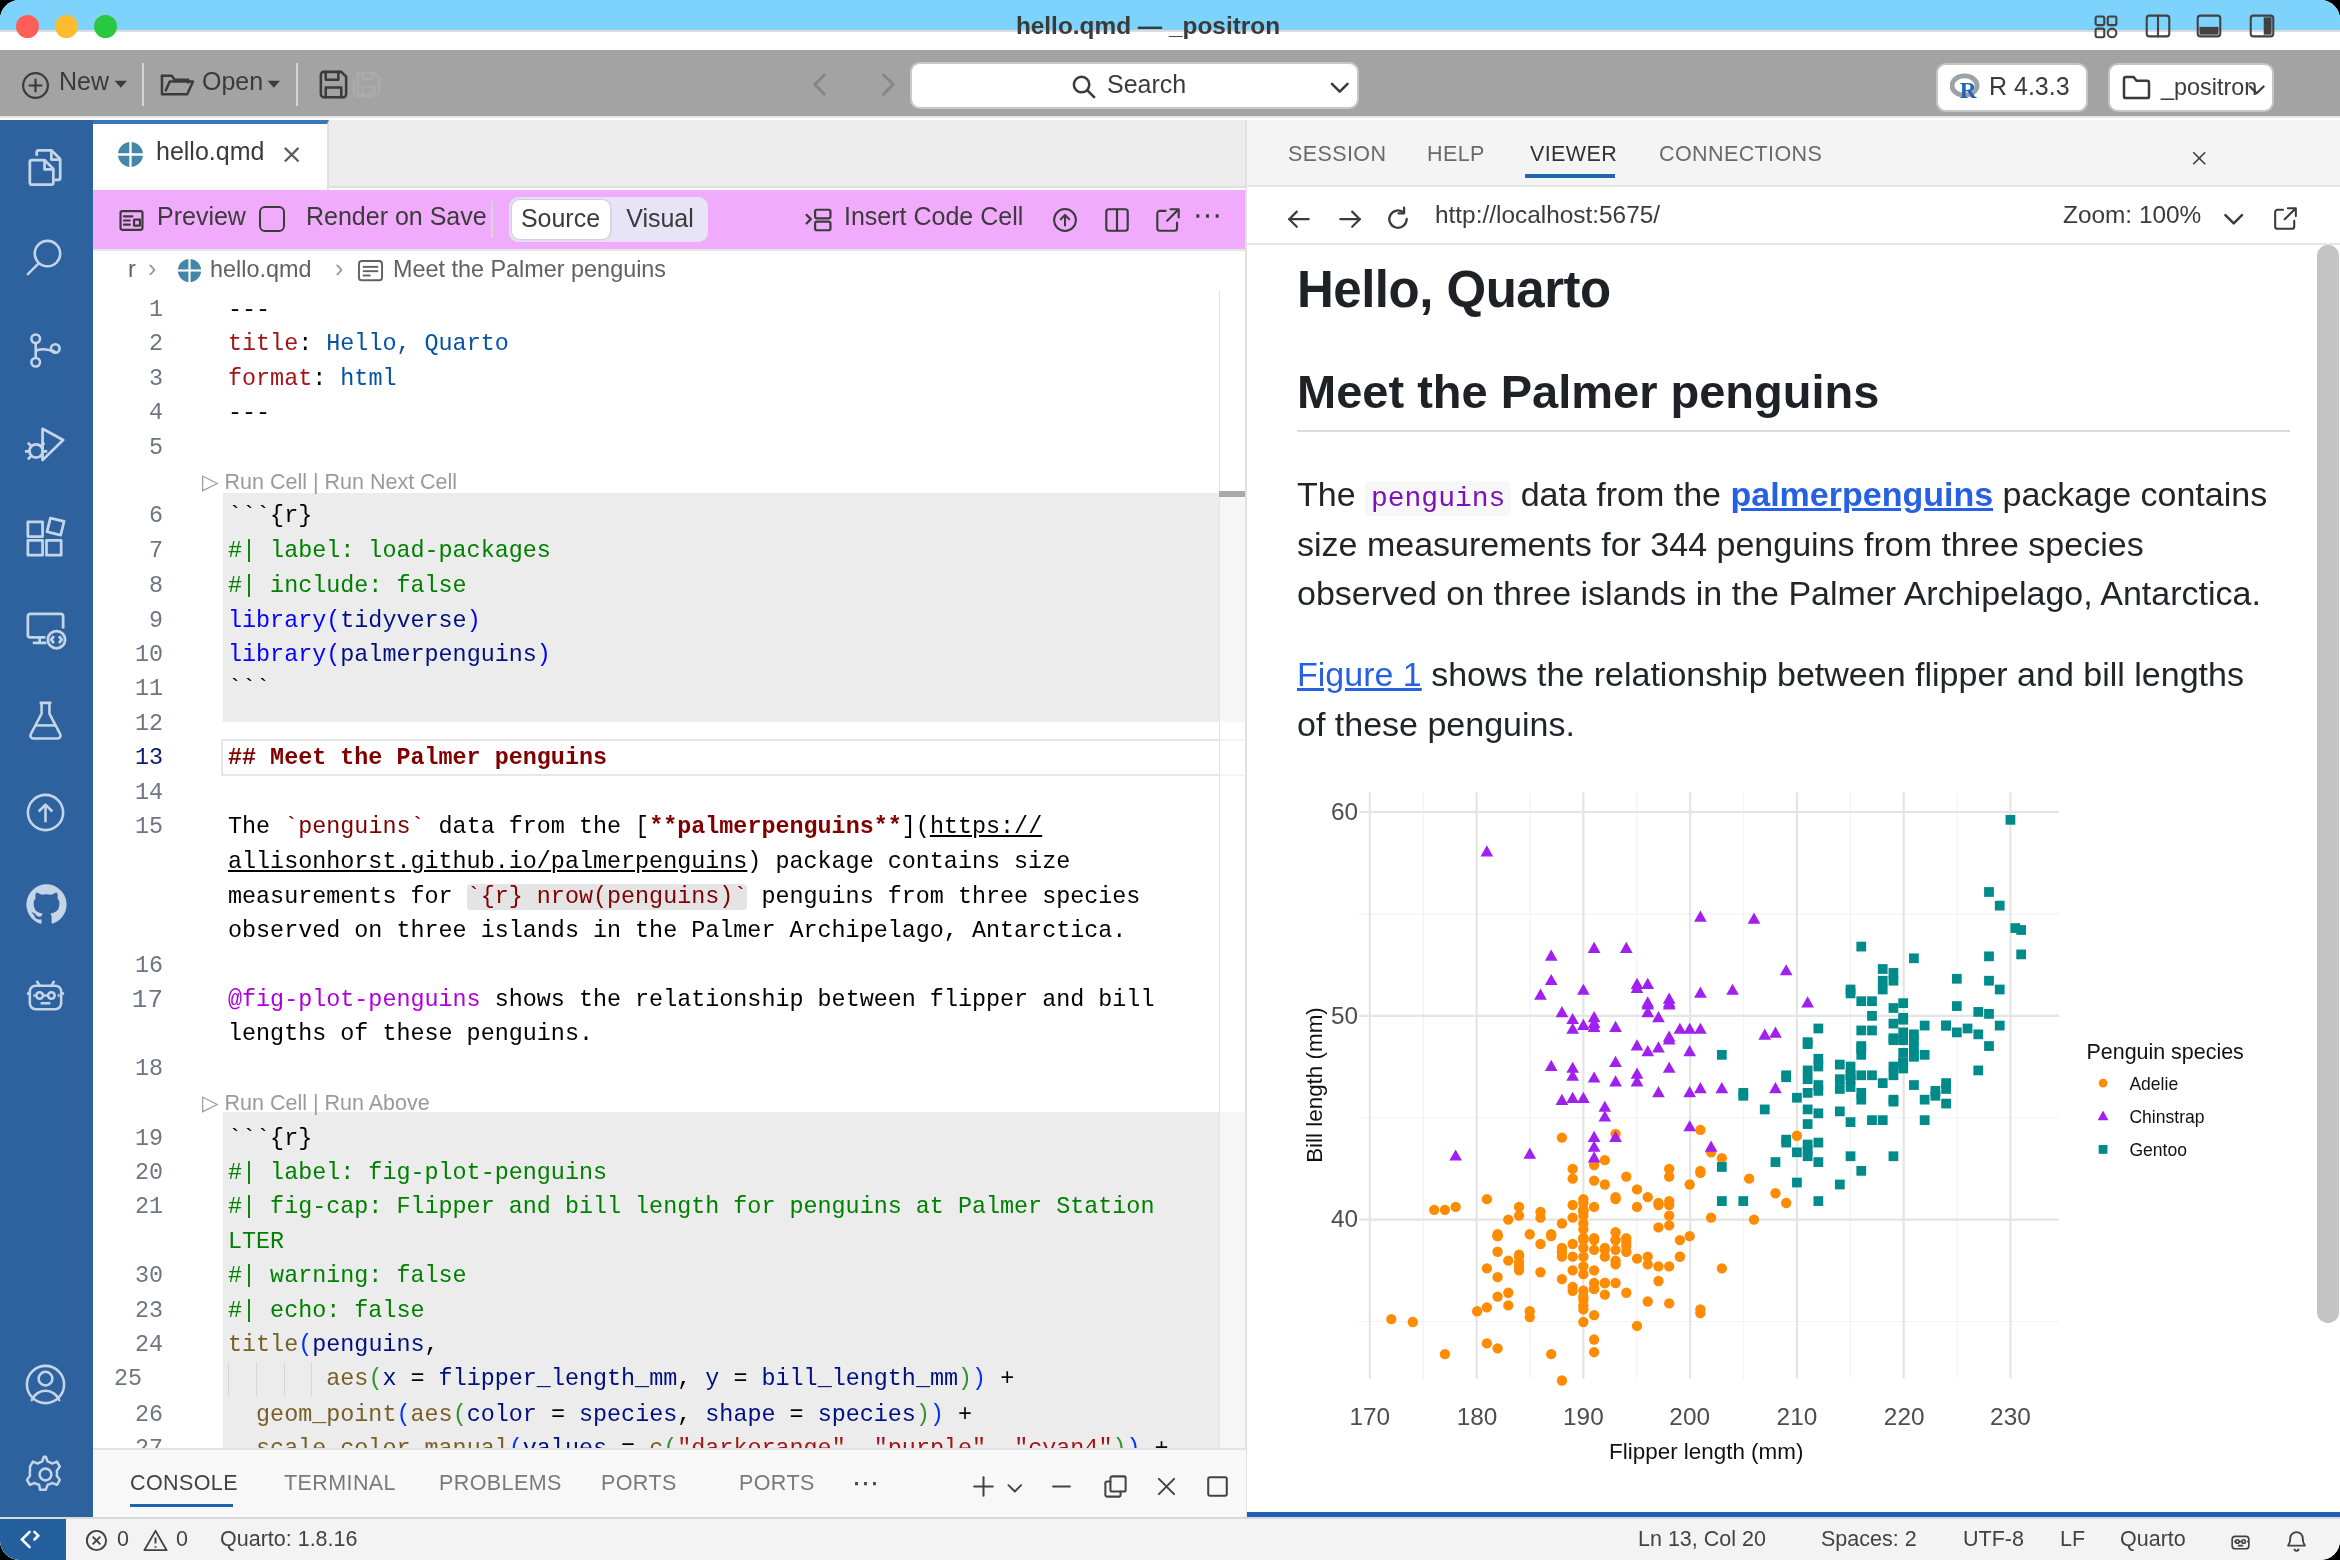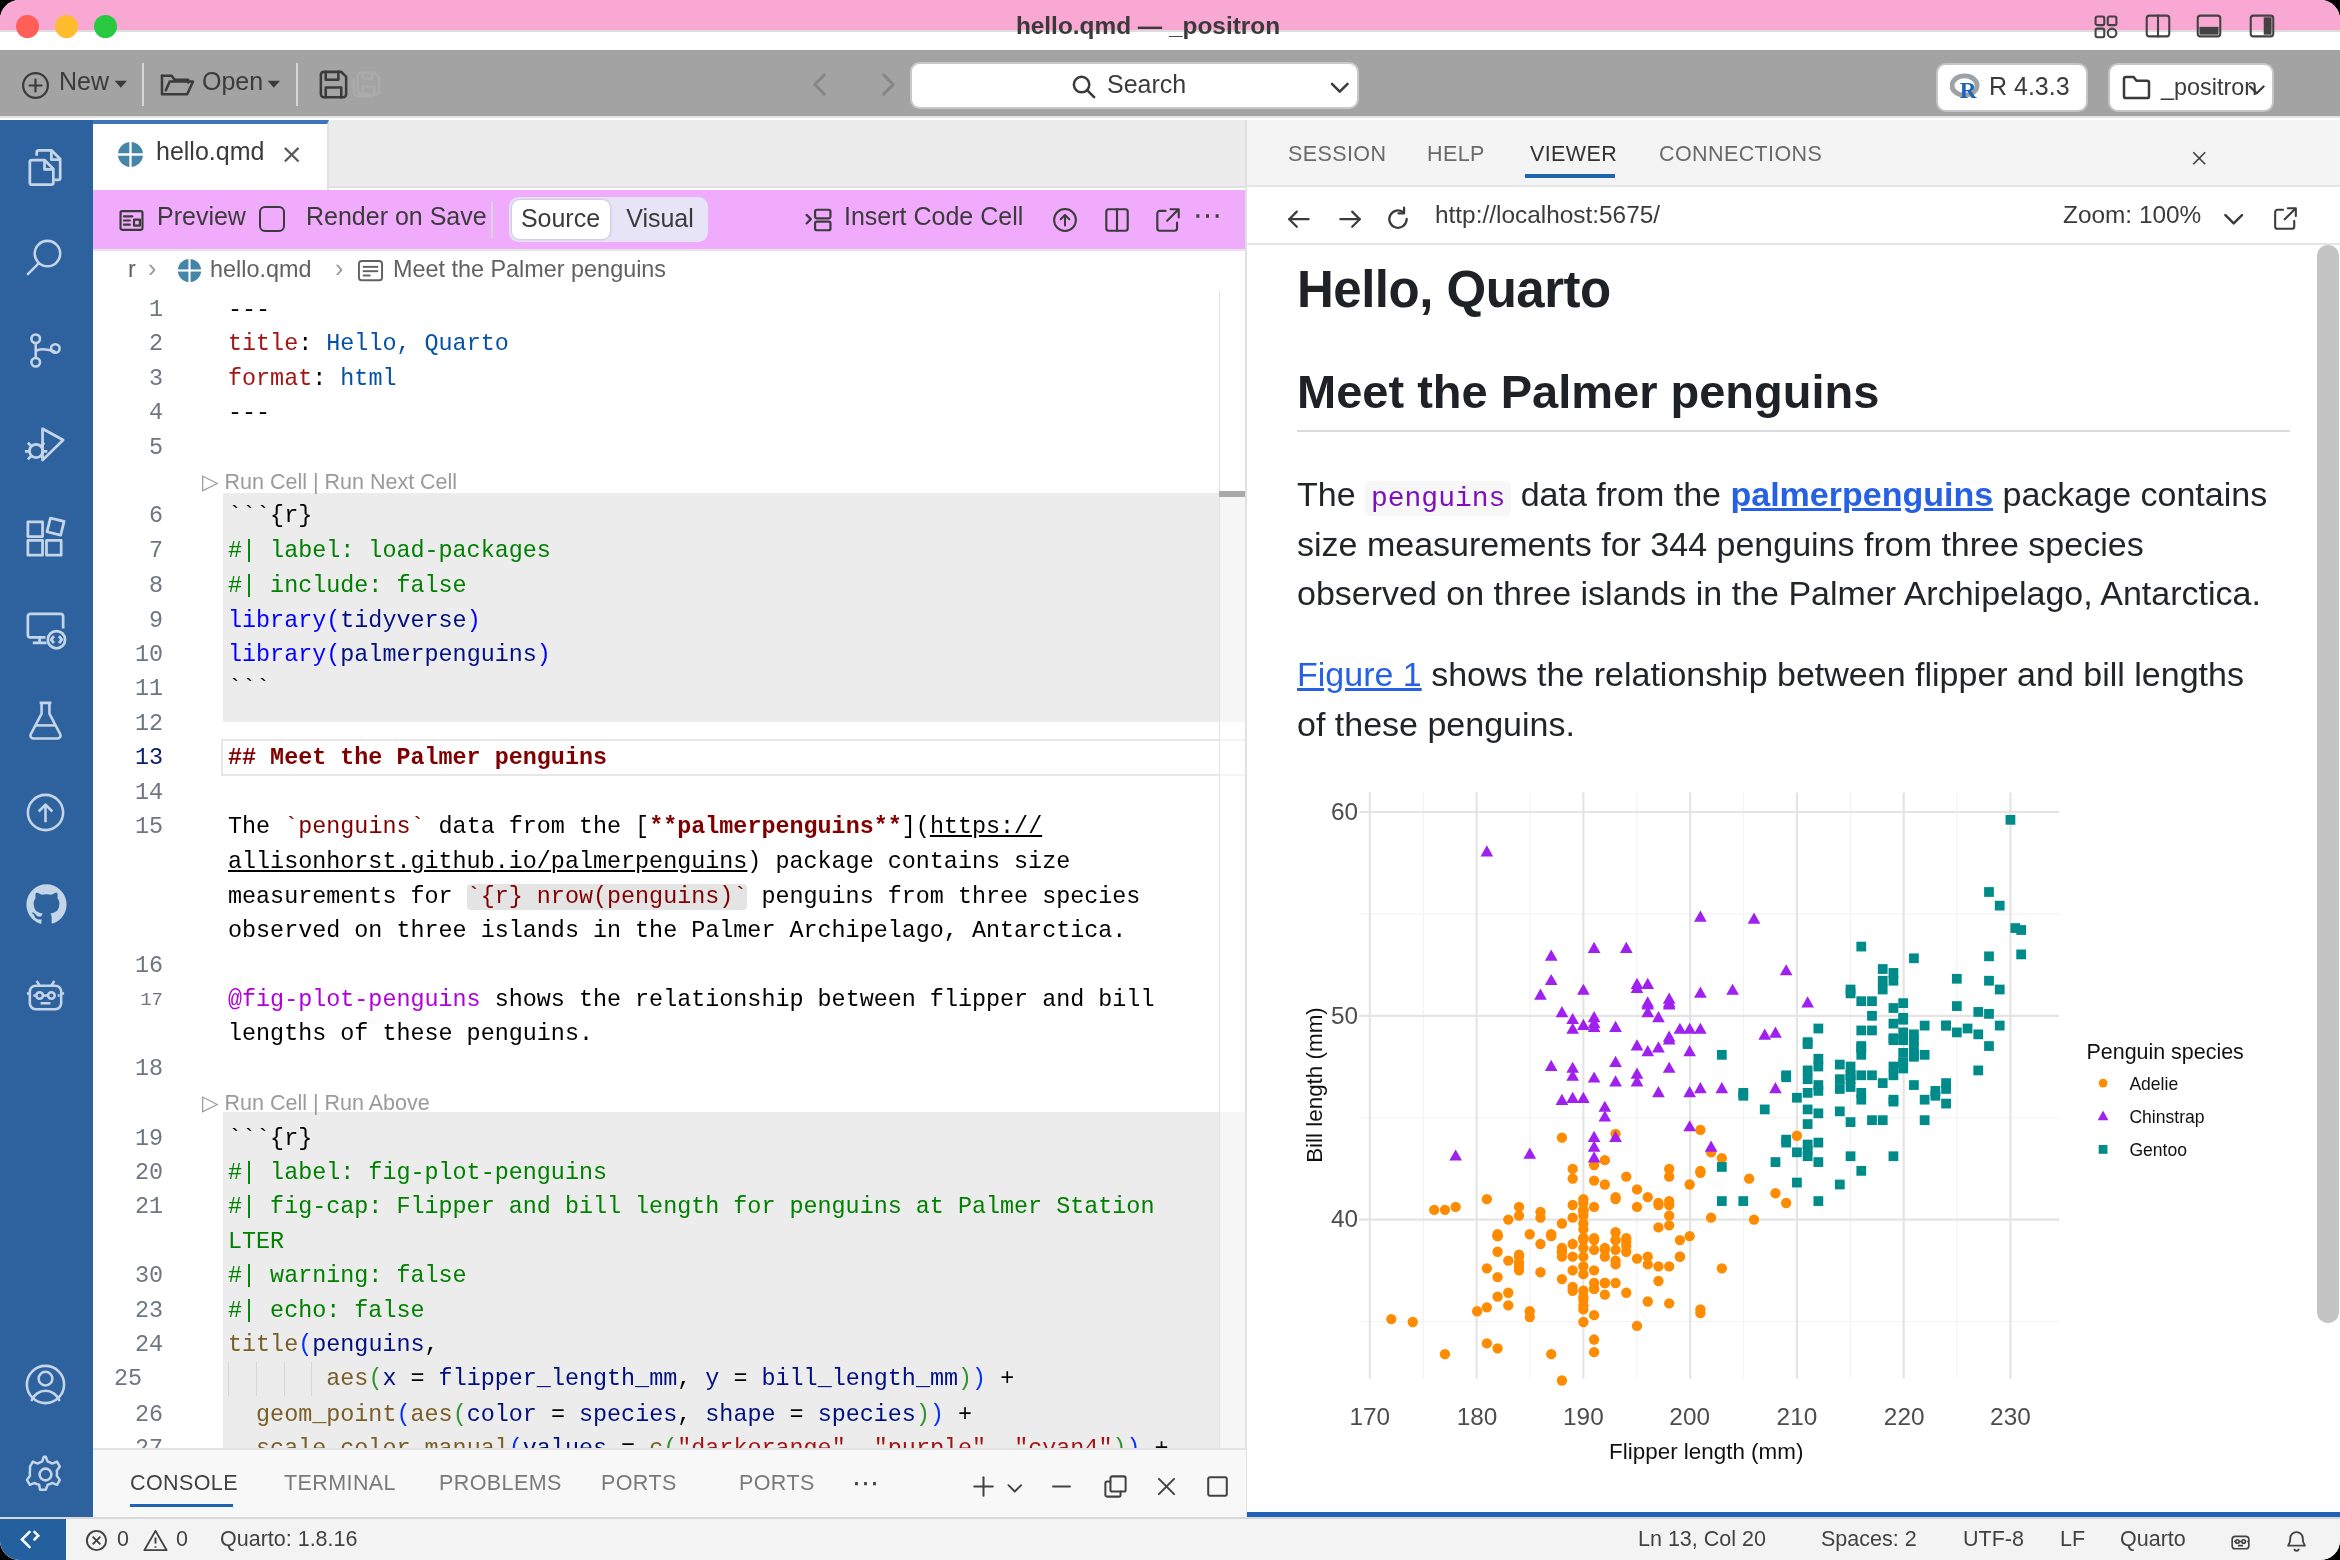--- a/index.html
+++ b/index.html
@@ -4,21 +4,21 @@
 html,body{width:2341px;height:1560px;background:#000;overflow:hidden}
 body{font-family:"Liberation Sans",sans-serif;-webkit-font-smoothing:antialiased}
 #win{position:absolute;inset:0;border-radius:19.5px;overflow:hidden;background:#fff}
 .abs{position:absolute}
 svg{display:block}
 .ic{stroke:#3B3B3B;fill:none;stroke-width:2.6;stroke-linecap:round;stroke-linejoin:round}
 .icb{stroke:#424242;fill:none;stroke-width:2.4;stroke-linecap:round;stroke-linejoin:round}
 </style></head><body>
 <div id="win">
 
-<div class="abs" style="left:0;top:0;width:2341px;height:32px;background:#f9a8d4;border-bottom:2px solid #DCDCDC">
+<div class="abs" style="left:0;top:0;width:2341px;height:32px;background:#7dd3fc;border-bottom:2px solid #DCDCDC">
   <div class="abs" style="left:15.6px;top:14.6px;width:23.4px;height:23.4px;border-radius:50%;background:#FF5F57"></div>
   <div class="abs" style="left:55px;top:14.6px;width:23.4px;height:23.4px;border-radius:50%;background:#FEBC2E"></div>
   <div class="abs" style="left:94px;top:14.6px;width:23.4px;height:23.4px;border-radius:50%;background:#28C840"></div>
   <div class="abs" style="left:0;top:0;width:2296px;height:48px;text-align:center;line-height:51px;font-size:24.4px;font-weight:bold;color:#3A3A3A">hello.qmd — _positron</div>
   <svg class="abs" style="left:2093px;top:12.7px" width="26" height="26" viewBox="0 0 30 30">
         <g class="icb" stroke-width="2.2">
           <rect x="3" y="4" width="10" height="10" rx="2"></rect>
           <rect x="17" y="4" width="10" height="10" rx="2"></rect>
           <rect x="3" y="18" width="10" height="10" rx="2"></rect>
           <circle cx="22" cy="23" r="5"></circle>
@@ -325,21 +325,21 @@
 <div style="position:absolute;left:0px;width:70px;top:707px;height:34px;line-height:34px;text-align:right;color:#6E7681;font-family:'Liberation Mono',monospace;font-size:23.4px">12</div>
 <div style="position:absolute;left:0px;width:70px;top:741px;height:34px;line-height:34px;text-align:right;color:#0B216F;font-family:'Liberation Mono',monospace;font-size:23.4px">13</div>
 <div style="position:absolute;left:135px;top:741px;height:34px;line-height:34px;white-space:pre;color:#000;font-family:'Liberation Mono',monospace;font-size:23.4px"><span style="color:#800000;font-weight:bold">## Meet the Palmer penguins</span></div>
 <div style="position:absolute;left:0px;width:70px;top:776px;height:34px;line-height:34px;text-align:right;color:#6E7681;font-family:'Liberation Mono',monospace;font-size:23.4px">14</div>
 <div style="position:absolute;left:0px;width:70px;top:810px;height:34px;line-height:34px;text-align:right;color:#6E7681;font-family:'Liberation Mono',monospace;font-size:23.4px">15</div>
 <div style="position:absolute;left:135px;top:810px;height:34px;line-height:34px;white-space:pre;color:#000;font-family:'Liberation Mono',monospace;font-size:23.4px">The <span style="color:#800000">`penguins`</span> data from the [<span style="color:#800000;font-weight:bold">**palmerpenguins**</span>](<span style="color:#000;text-decoration:underline">https://</span></div>
 <div style="position:absolute;left:135px;top:845px;height:34px;line-height:34px;white-space:pre;color:#000;font-family:'Liberation Mono',monospace;font-size:23.4px"><span style="color:#000;text-decoration:underline">allisonhorst.github.io/palmerpenguins</span>) package contains size</div>
 <div style="position:absolute;left:135px;top:880px;height:34px;line-height:34px;white-space:pre;color:#000;font-family:'Liberation Mono',monospace;font-size:23.4px">measurements for <span style="background:#E4E4E4;border-radius:3.9px"><span style="color:#800000">`{r} nrow(penguins)`</span></span> penguins from three species</div>
 <div style="position:absolute;left:135px;top:914px;height:34px;line-height:34px;white-space:pre;color:#000;font-family:'Liberation Mono',monospace;font-size:23.4px">observed on three islands in the Palmer Archipelago, Antarctica.</div>
 <div style="position:absolute;left:0px;width:70px;top:949px;height:34px;line-height:34px;text-align:right;color:#6E7681;font-family:'Liberation Mono',monospace;font-size:23.4px">16</div>
-<div style="position:absolute;left:0px;width:70px;top:983px;height:34px;line-height:34px;text-align:right;color:#6E7681;font-family:'Liberation Mono',monospace;font-size:19px">17</div>
+<div style="position:absolute;left:0px;width:70px;top:983px;height:34px;line-height:34px;text-align:right;color:#6E7681;font-family:'Liberation Mono',monospace;font-size:26px">17</div>
 <div style="position:absolute;left:135px;top:983px;height:34px;line-height:34px;white-space:pre;color:#000;font-family:'Liberation Mono',monospace;font-size:23.4px"><span style="color:#AF00DB">@fig-plot-penguins</span> shows the relationship between flipper and bill</div>
 <div style="position:absolute;left:135px;top:1017px;height:34px;line-height:34px;white-space:pre;color:#000;font-family:'Liberation Mono',monospace;font-size:23.4px">lengths of these penguins.</div>
 <div style="position:absolute;left:0px;width:70px;top:1052px;height:34px;line-height:34px;text-align:right;color:#6E7681;font-family:'Liberation Mono',monospace;font-size:23.4px">18</div>
 <div style="position:absolute;left:109px;top:1088px;height:34px;line-height:30px;color:#9A9A9A;font-family:'Liberation Sans',sans-serif;font-size:21.5px">▷ Run Cell | Run Above</div>
 <div style="position:absolute;left:0px;width:70px;top:1122px;height:34px;line-height:34px;text-align:right;color:#6E7681;font-family:'Liberation Mono',monospace;font-size:23.4px">19</div>
 <div style="position:absolute;left:135px;top:1122px;height:34px;line-height:34px;white-space:pre;color:#000;font-family:'Liberation Mono',monospace;font-size:23.4px">```{r}</div>
 <div style="position:absolute;left:0px;width:70px;top:1156px;height:34px;line-height:34px;text-align:right;color:#6E7681;font-family:'Liberation Mono',monospace;font-size:23.4px">20</div>
 <div style="position:absolute;left:135px;top:1156px;height:34px;line-height:34px;white-space:pre;color:#000;font-family:'Liberation Mono',monospace;font-size:23.4px"><span style="color:#008000">#| label: fig-plot-penguins</span></div>
 <div style="position:absolute;left:0px;width:70px;top:1190px;height:34px;line-height:34px;text-align:right;color:#6E7681;font-family:'Liberation Mono',monospace;font-size:23.4px">21</div>
 <div style="position:absolute;left:135px;top:1190px;height:34px;line-height:34px;white-space:pre;color:#000;font-family:'Liberation Mono',monospace;font-size:23.4px"><span style="color:#008000">#| fig-cap: Flipper and bill length for penguins at Palmer Station</span></div>

